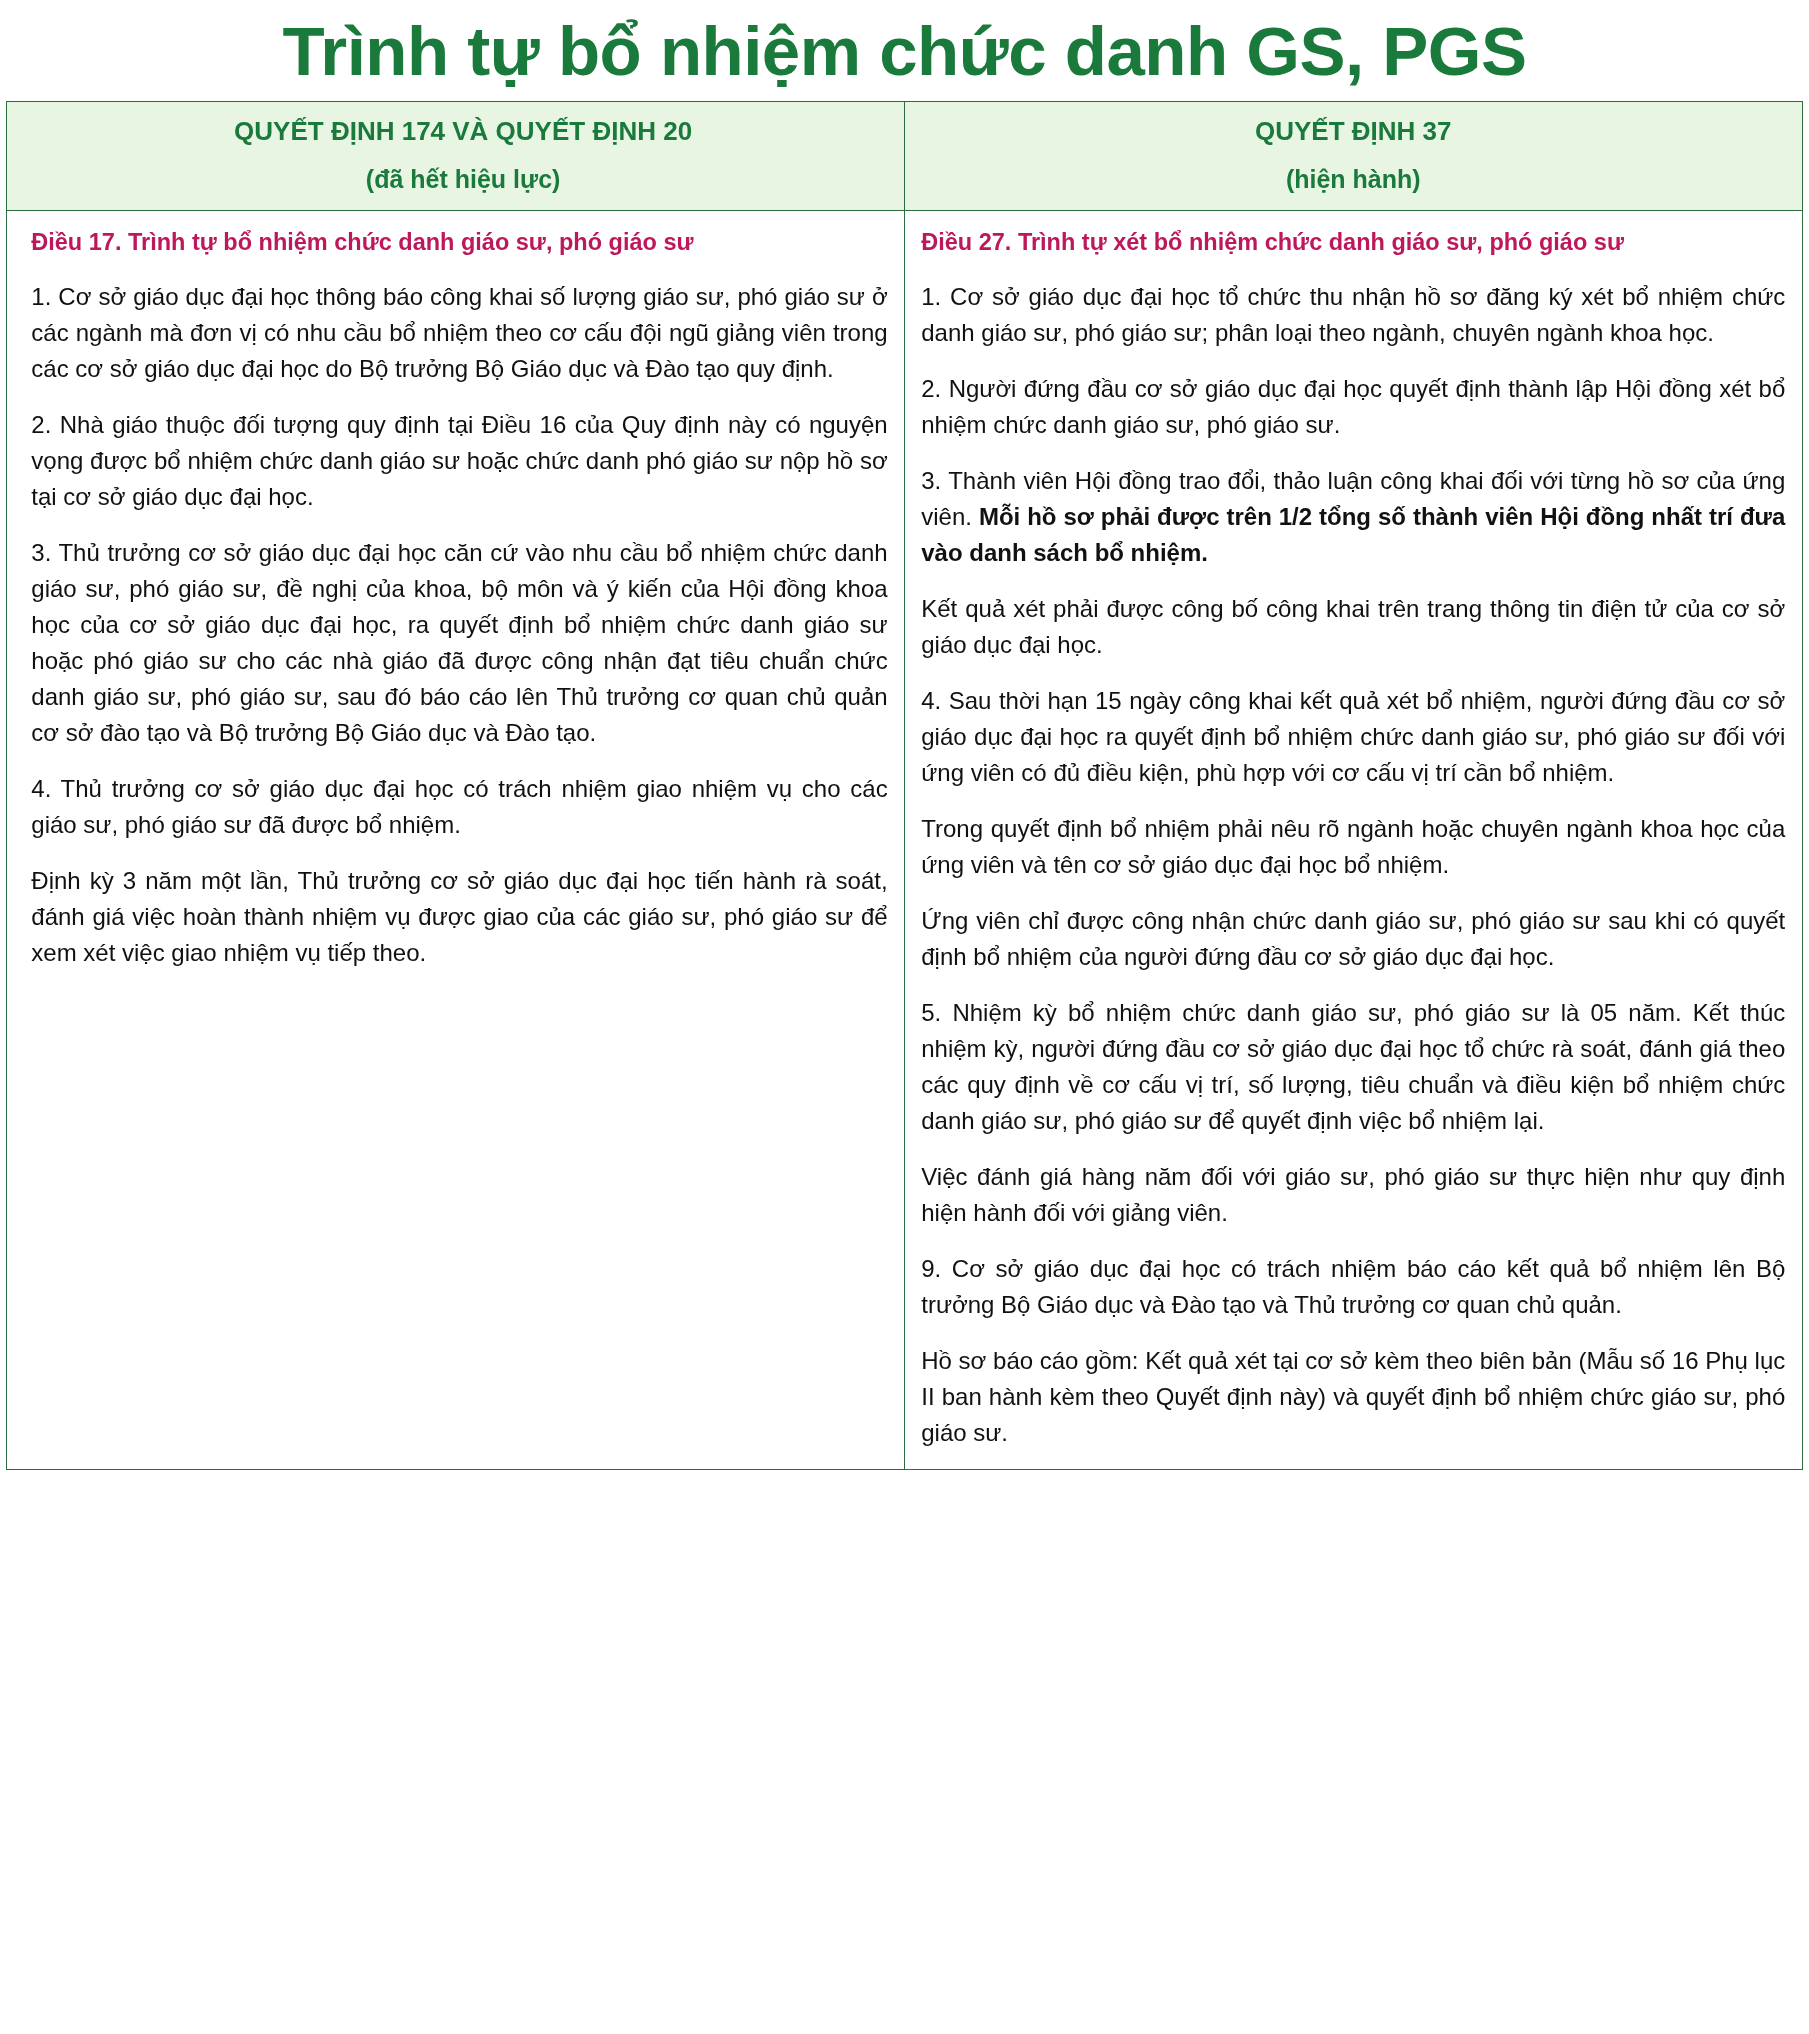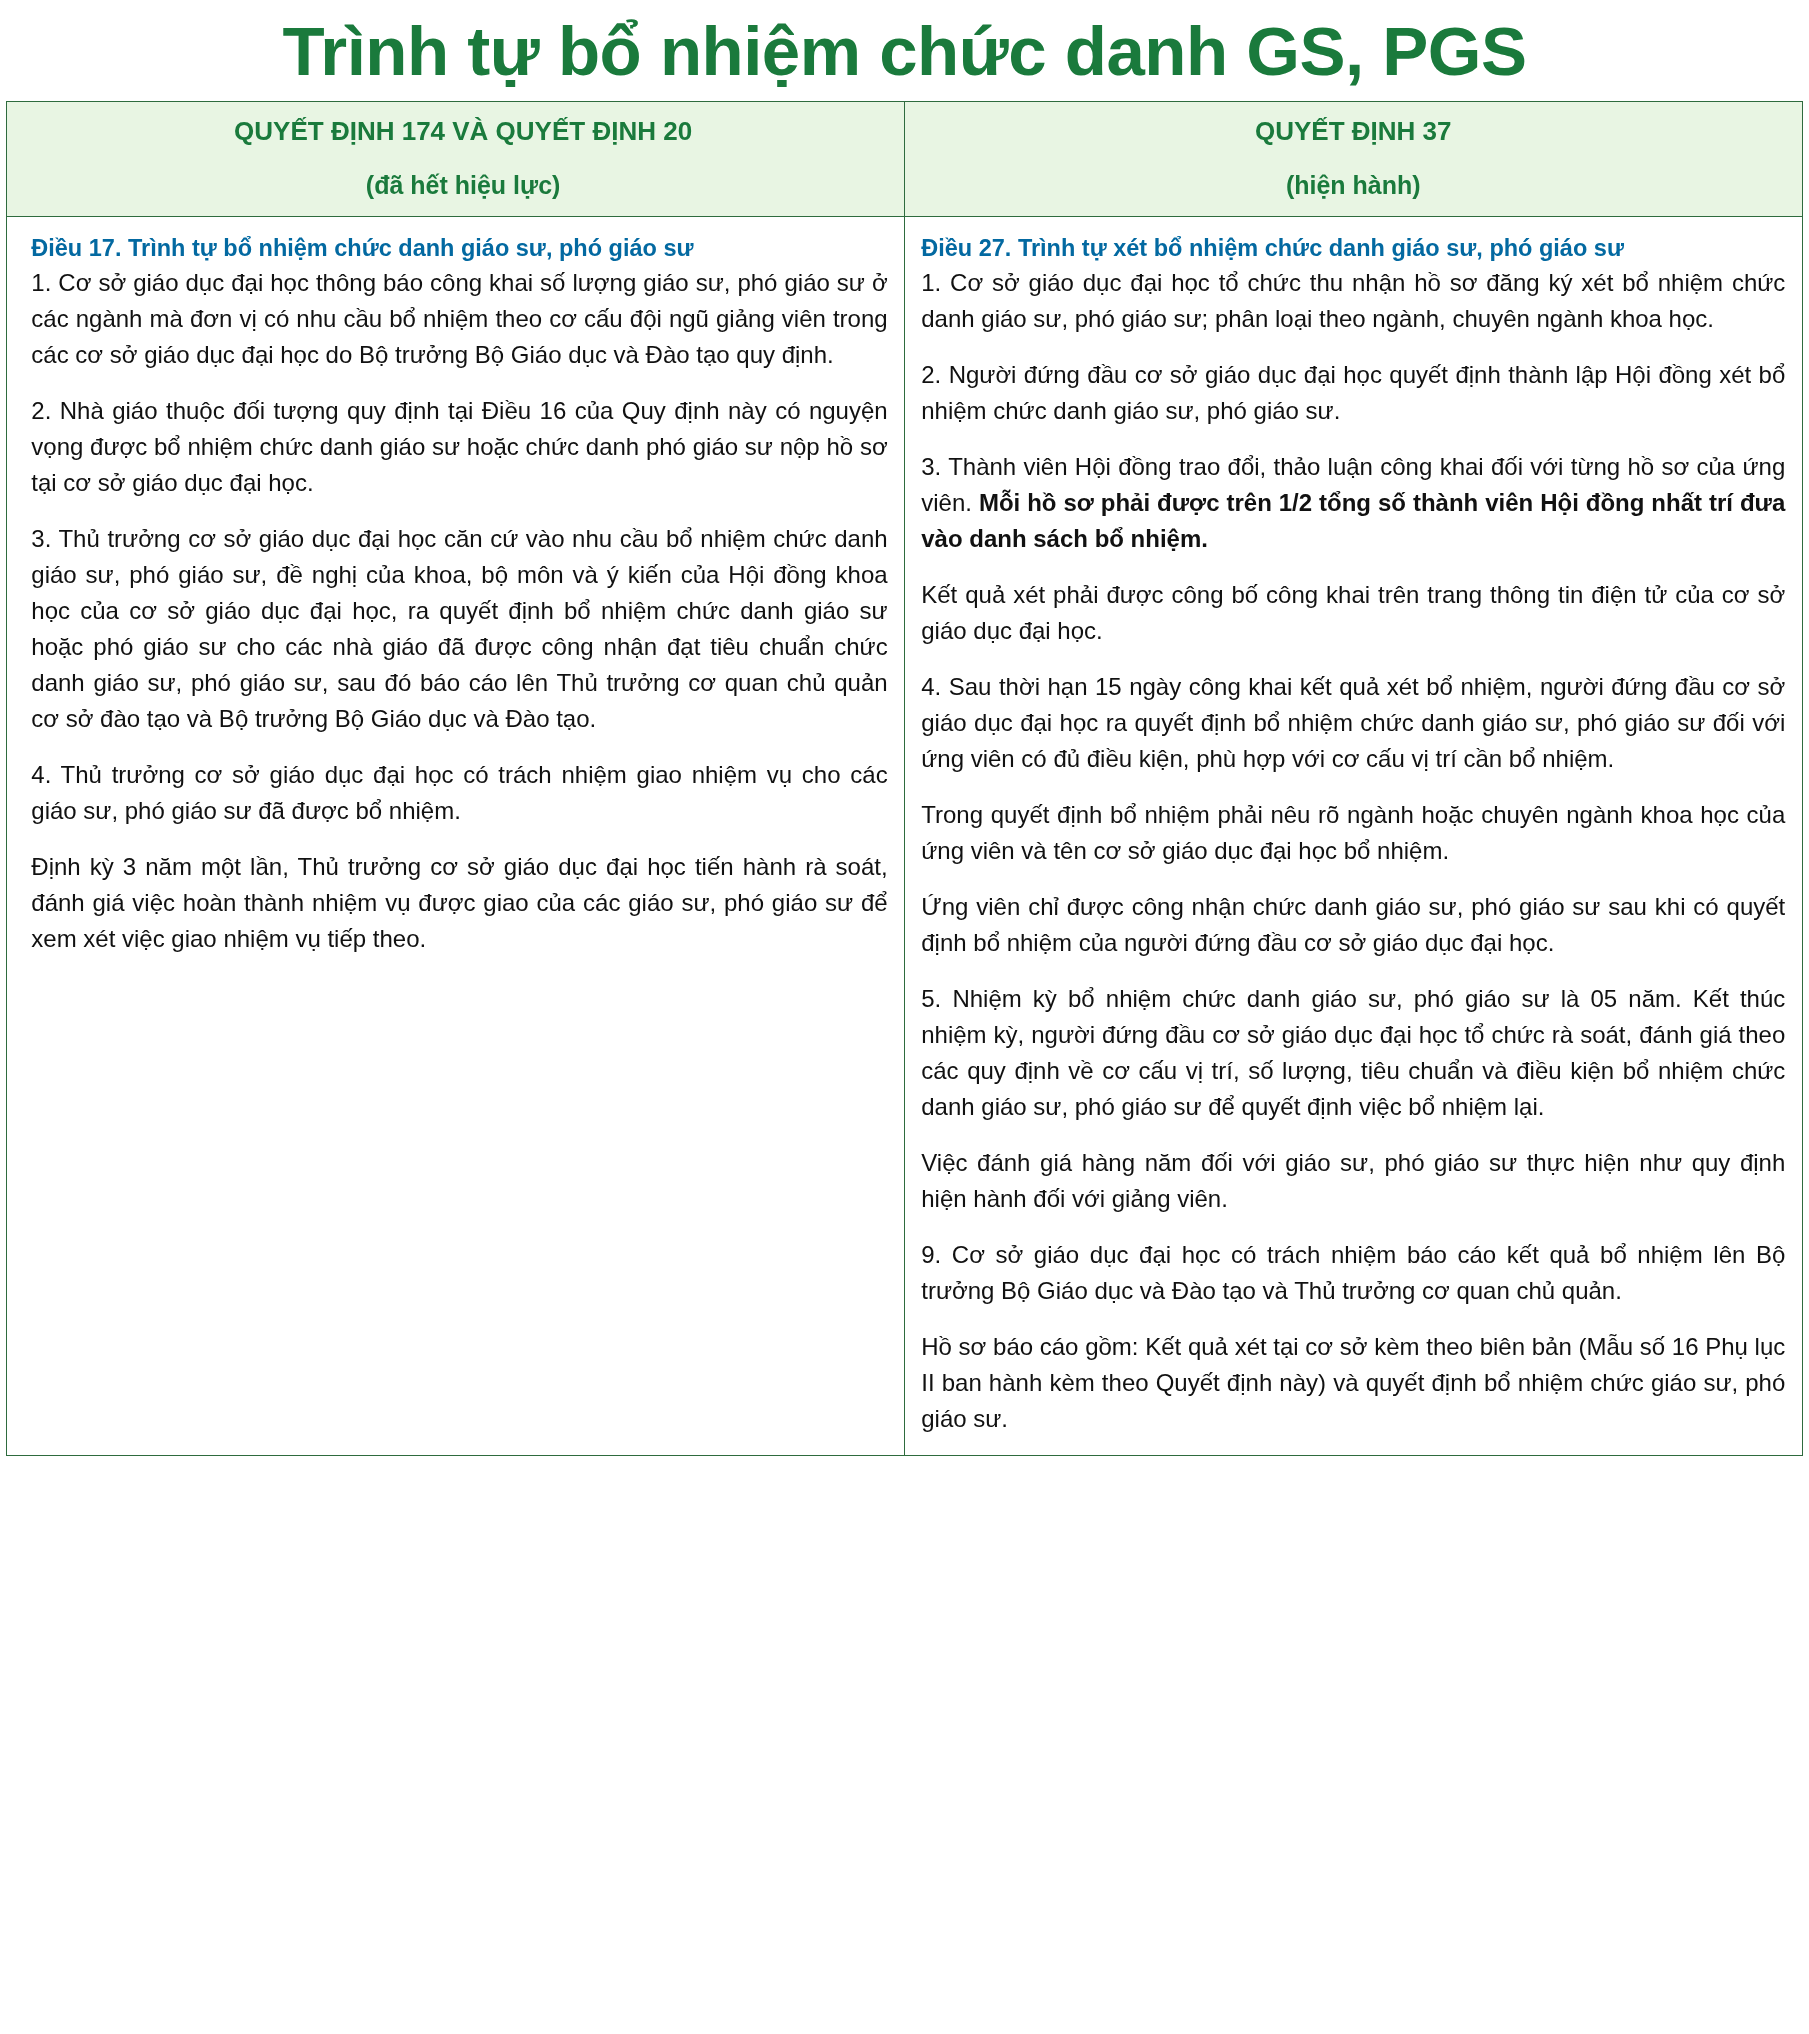--- a/index.html
+++ b/index.html
@@ -42,31 +42,32 @@
     font-size: 26px;
     font-weight: bold;
     text-align: center;
     padding: 11px 9px 12.7px 9px;
     line-height: 1.4;
   }
   thead th .sub {
     display: block;
     font-size: 25px;
     font-weight: bold;
-    margin-top: 18px;
+    margin-top: 12px;
   }
   tbody td {
     padding: 14.5px 16.3px 18px 16.3px;
     background: #ffffff;
   }
   .col-head {
     font-size: 23.5px;
     font-weight: bold;
-    color: #0369a1;
+    color: #be185d;
     line-height: 1.45;
+    margin-bottom: 20px;
   }
   p.para {
     font-size: 24px;
     color: #111111;
     line-height: 1.5;
     text-align: justify;
     margin: 0 0 20px 0;
     -webkit-hyphens: none;
     hyphens: none;
   }

